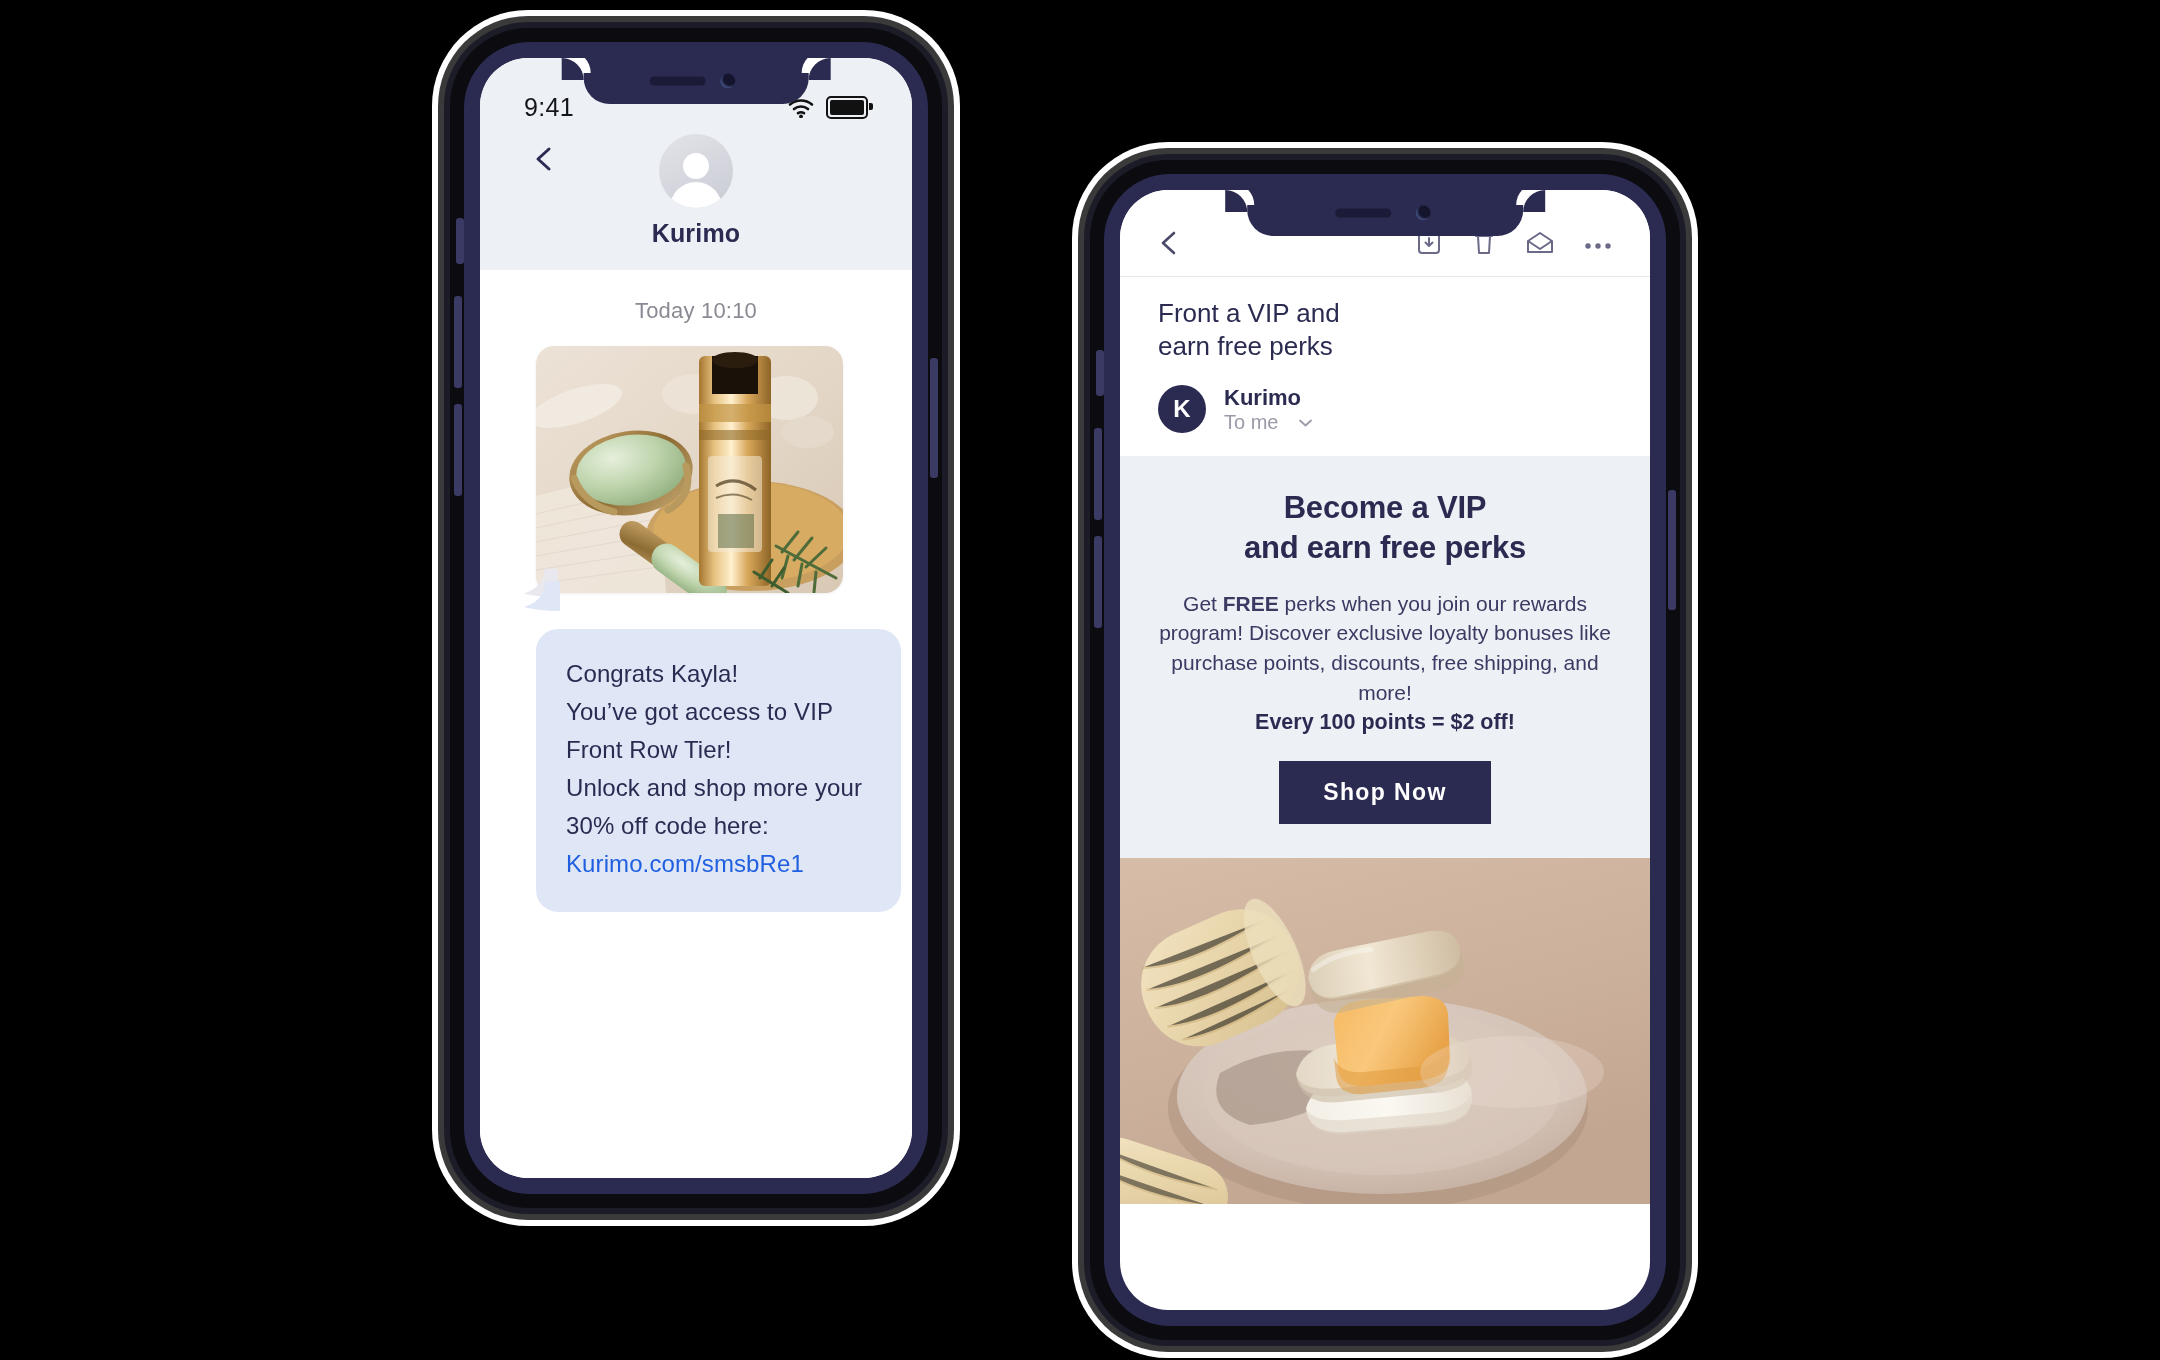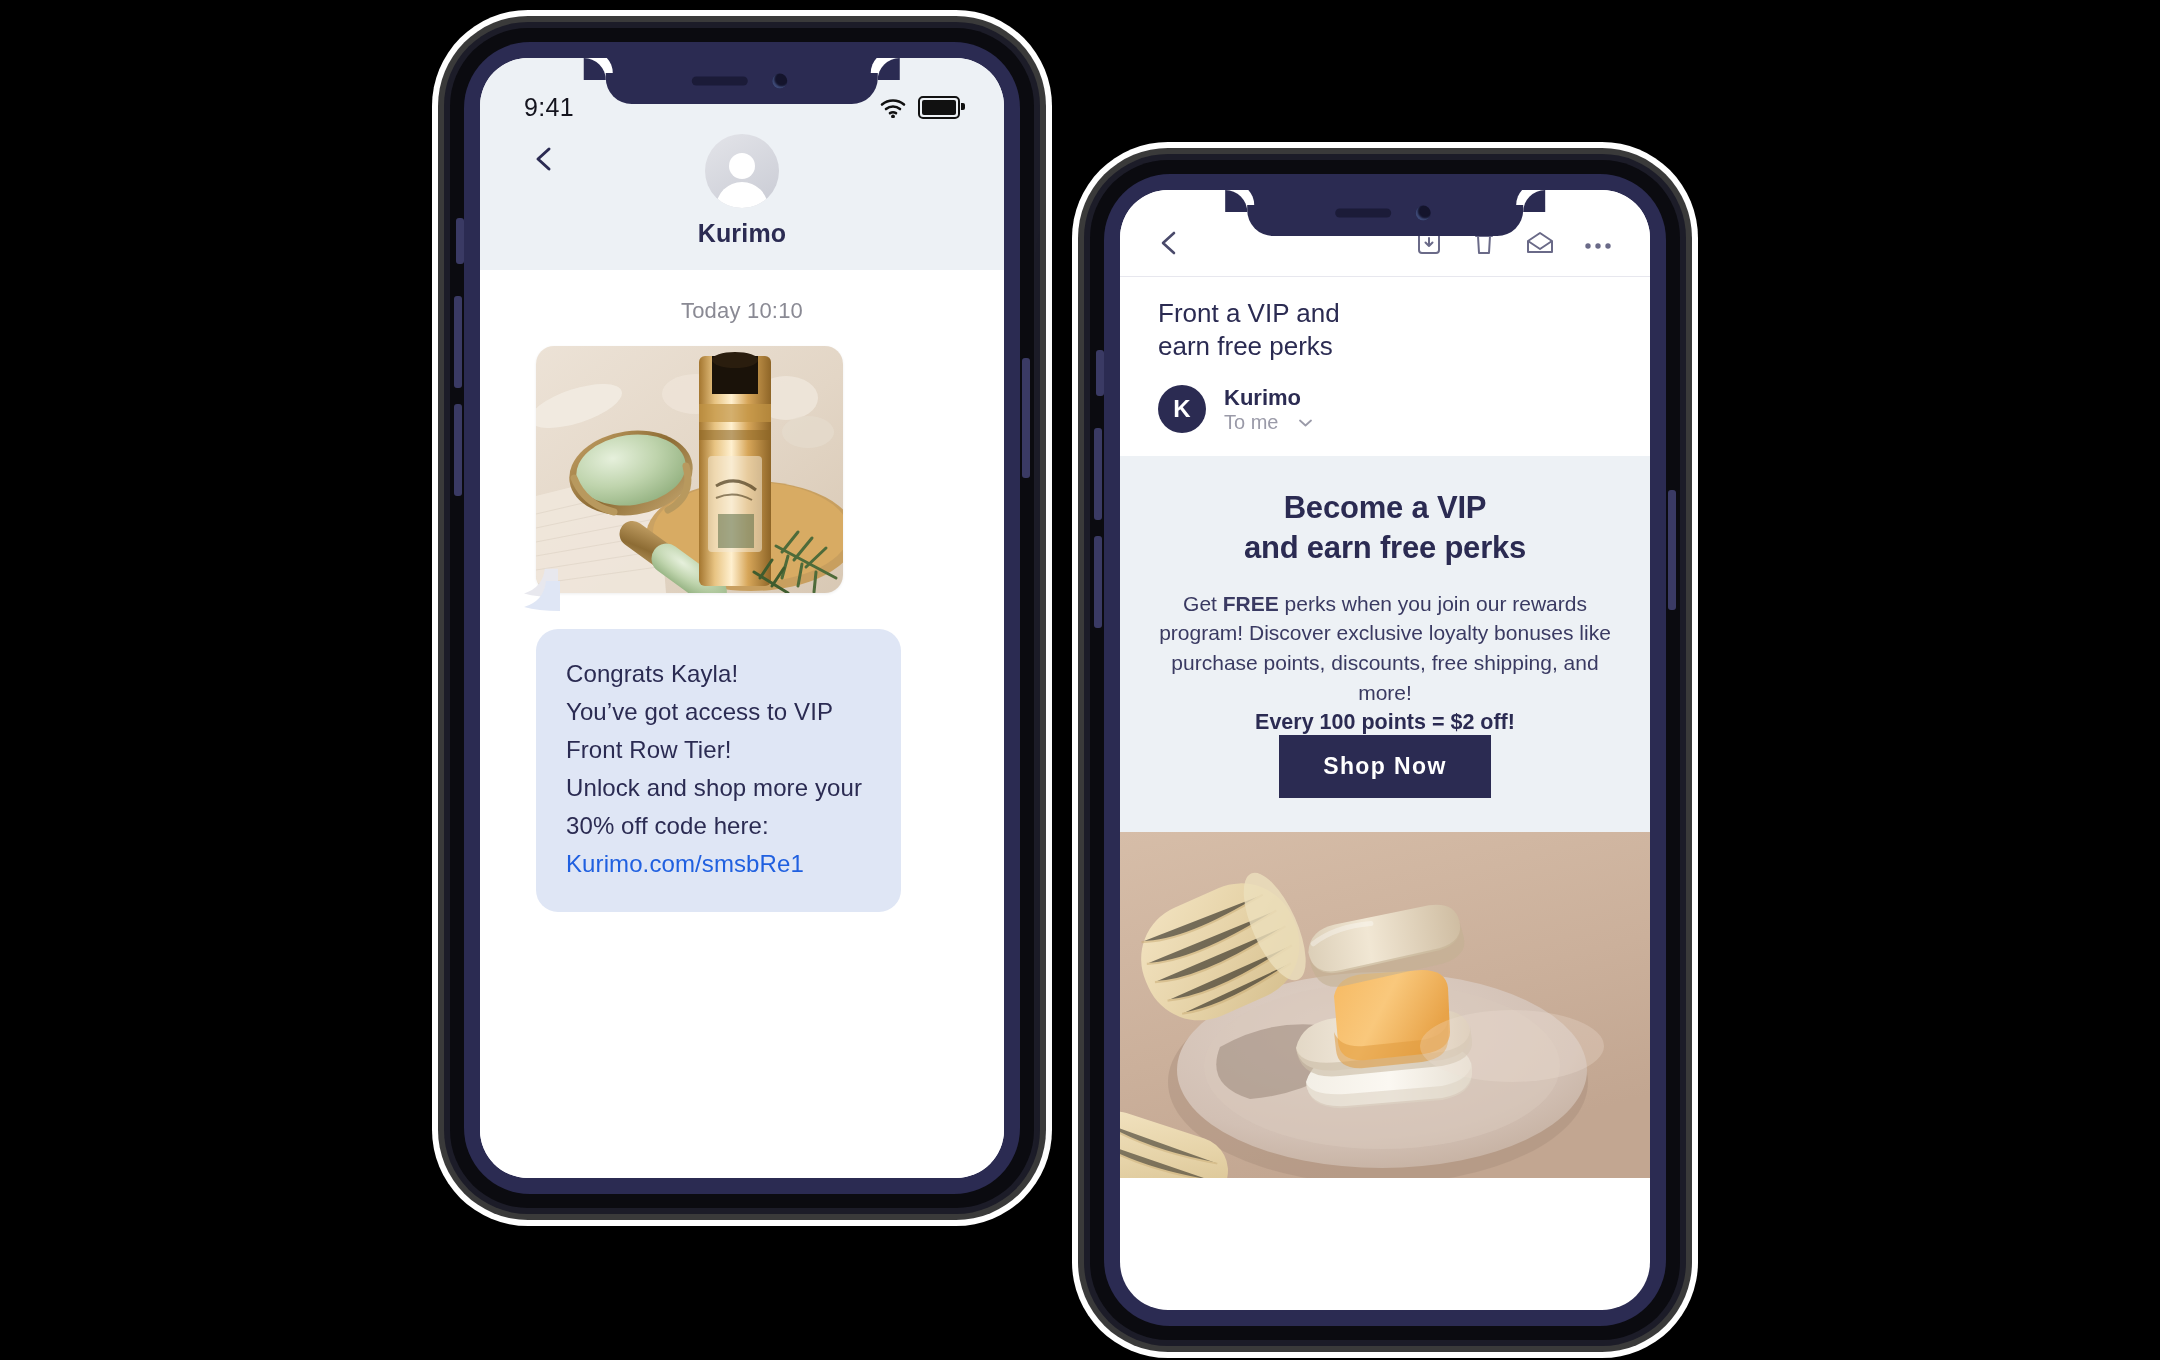--- a/index.html
+++ b/index.html
@@ -31,21 +31,21 @@
     box-shadow:-7px -7px 0 0 #fff;}
   .notch .speaker{position:absolute;left:42%;top:50%;transform:translate(-50%,-50%);
     width:56px;height:9px;border-radius:6px;background:#1b1b38;}
   .notch .cam{position:absolute;left:64%;top:50%;transform:translate(-50%,-50%);
     width:15px;height:15px;border-radius:50%;background:#14142c;
     box-shadow:inset 2px -2px 2px rgba(90,110,170,.6);}
 
   .sidebtn{position:absolute;background:#3a3a64;border-radius:3px;}
 
   
-  #phone1{left:450px;top:28px;width:584px;height:1180px;}
+  #phone1{left:450px;top:28px;width:492px;height:1180px;}
   #phone1 .screen{background:#fff;}
   .sms-status{height:70px;background:#edf1f5;display:flex;align-items:flex-end;
     justify-content:space-between;padding:0 44px 6px 44px;box-sizing:border-box;}
   .sms-time{font-size:25px;color:#14141e;font-weight:400;letter-spacing:.3px;}
   .sms-icons{display:flex;align-items:center;gap:12px;padding-bottom:3px;}
   .wifi-ico{width:26px;height:20px;position:relative;}
   .batt{width:38px;height:19px;border:2.5px solid #111;border-radius:5px;position:relative;}
   .batt:before{content:"";position:absolute;inset:2px;background:#111;border-radius:2px;}
   .batt:after{content:"";position:absolute;right:-7px;top:5px;width:4px;height:7px;
     background:#111;border-radius:0 2px 2px 0;}
@@ -86,21 +86,21 @@
   .mail-avatar{width:48px;height:48px;border-radius:50%;background:#2b2b52;color:#fff;
     display:flex;align-items:center;justify-content:center;font-size:24px;font-weight:700;}
   .mail-from{font-size:22px;font-weight:700;color:#2b2b52;line-height:1.25;}
   .mail-to{font-size:20px;color:#9a9aa8;display:flex;align-items:center;gap:21px;}
 
   .mail-hero{background:#edf1f5;padding:32px 26px 34px;text-align:center;}
   .hero-h{font-size:31px;font-weight:700;color:#2b2b52;line-height:1.3;letter-spacing:-.2px;}
   .hero-p{margin:20px 0 0;font-size:21px;line-height:1.42;color:#3a3a62;font-weight:500;}
   .hero-p b{font-weight:700;}
   .hero-strong{margin-top:2px;font-size:21.5px;font-weight:700;color:#2b2b52;}
-  .shop-btn{display:inline-block;background:#2b2b52;color:#fff;
+  .shop-btn{display:inline-block;margin-top:26px;background:#2b2b52;color:#fff;
     font-size:23px;font-weight:600;letter-spacing:1.4px;padding:18px 44px;border:none;
     font-family:"Liberation Sans",sans-serif;cursor:pointer;}
 
   .mail-photo{position:relative;height:346px;overflow:hidden;background:#cbb5a2;}
 </style>
 </head>
 <body>
 
 <div class="stage">
 

